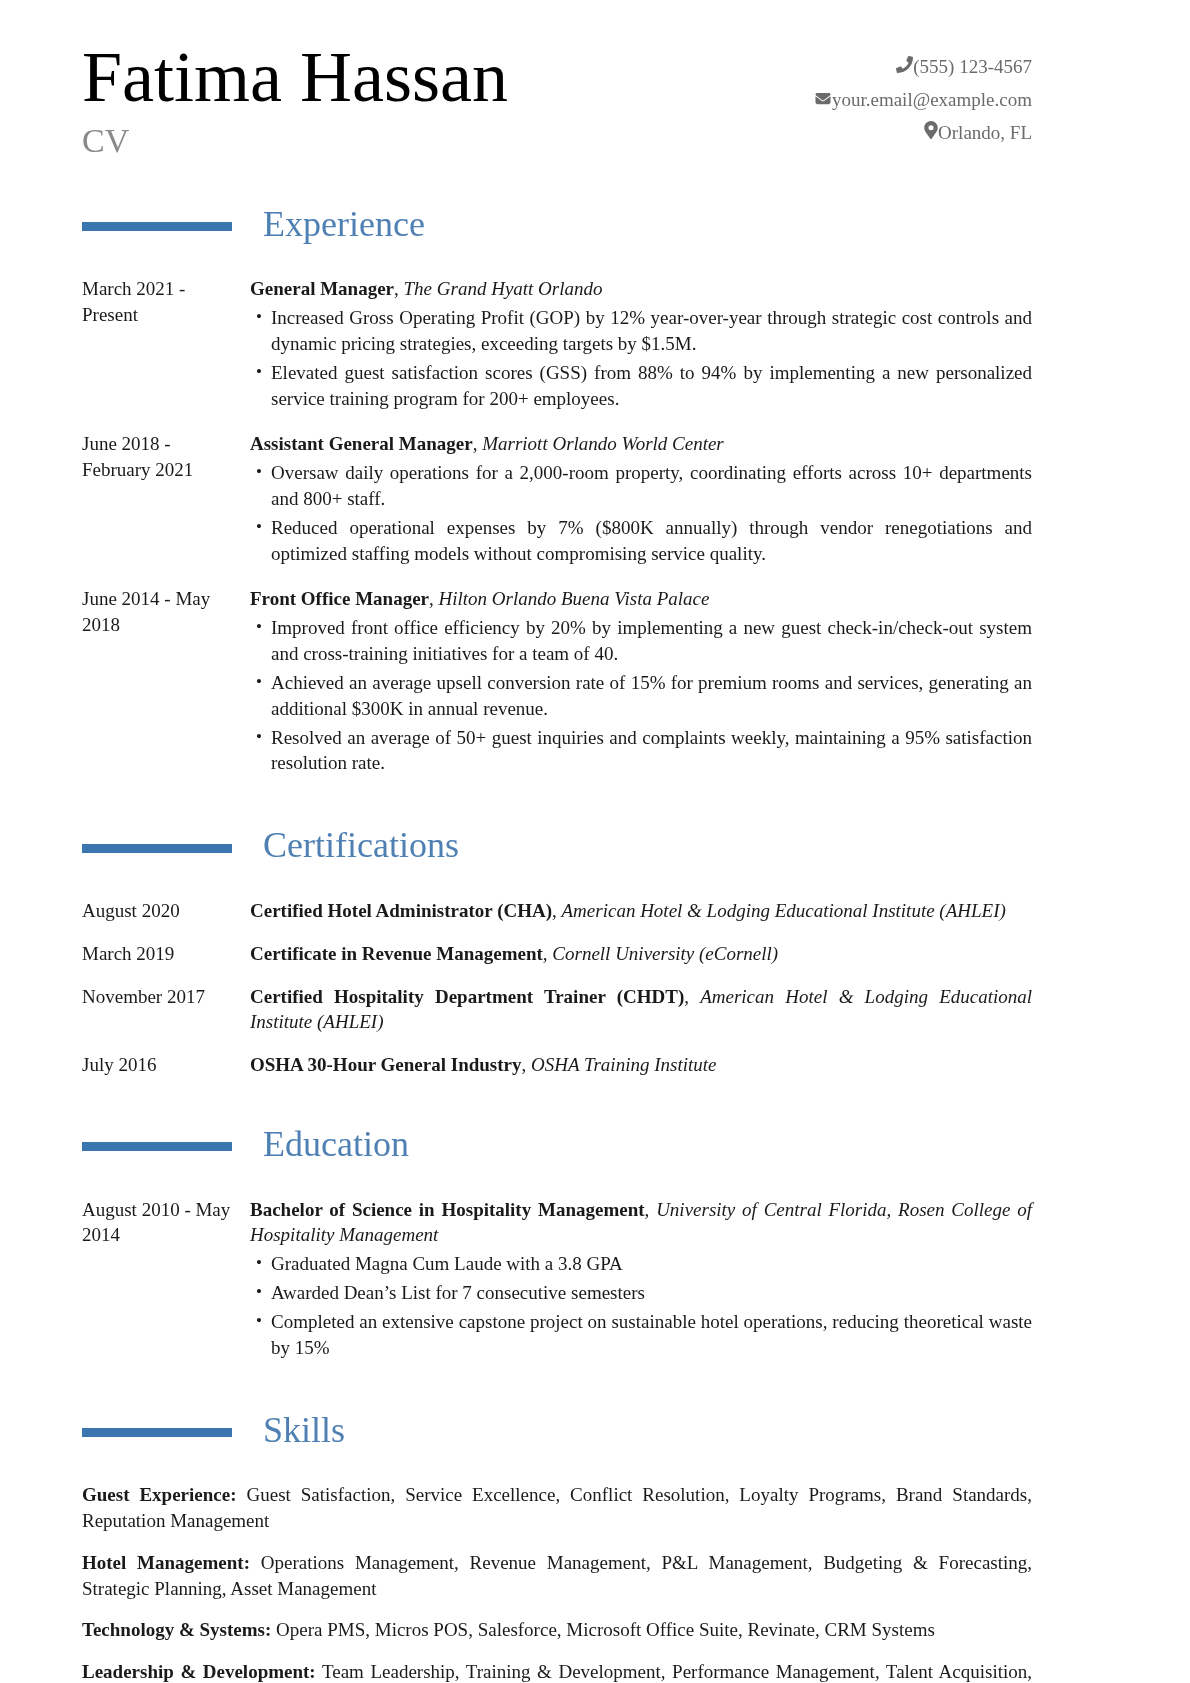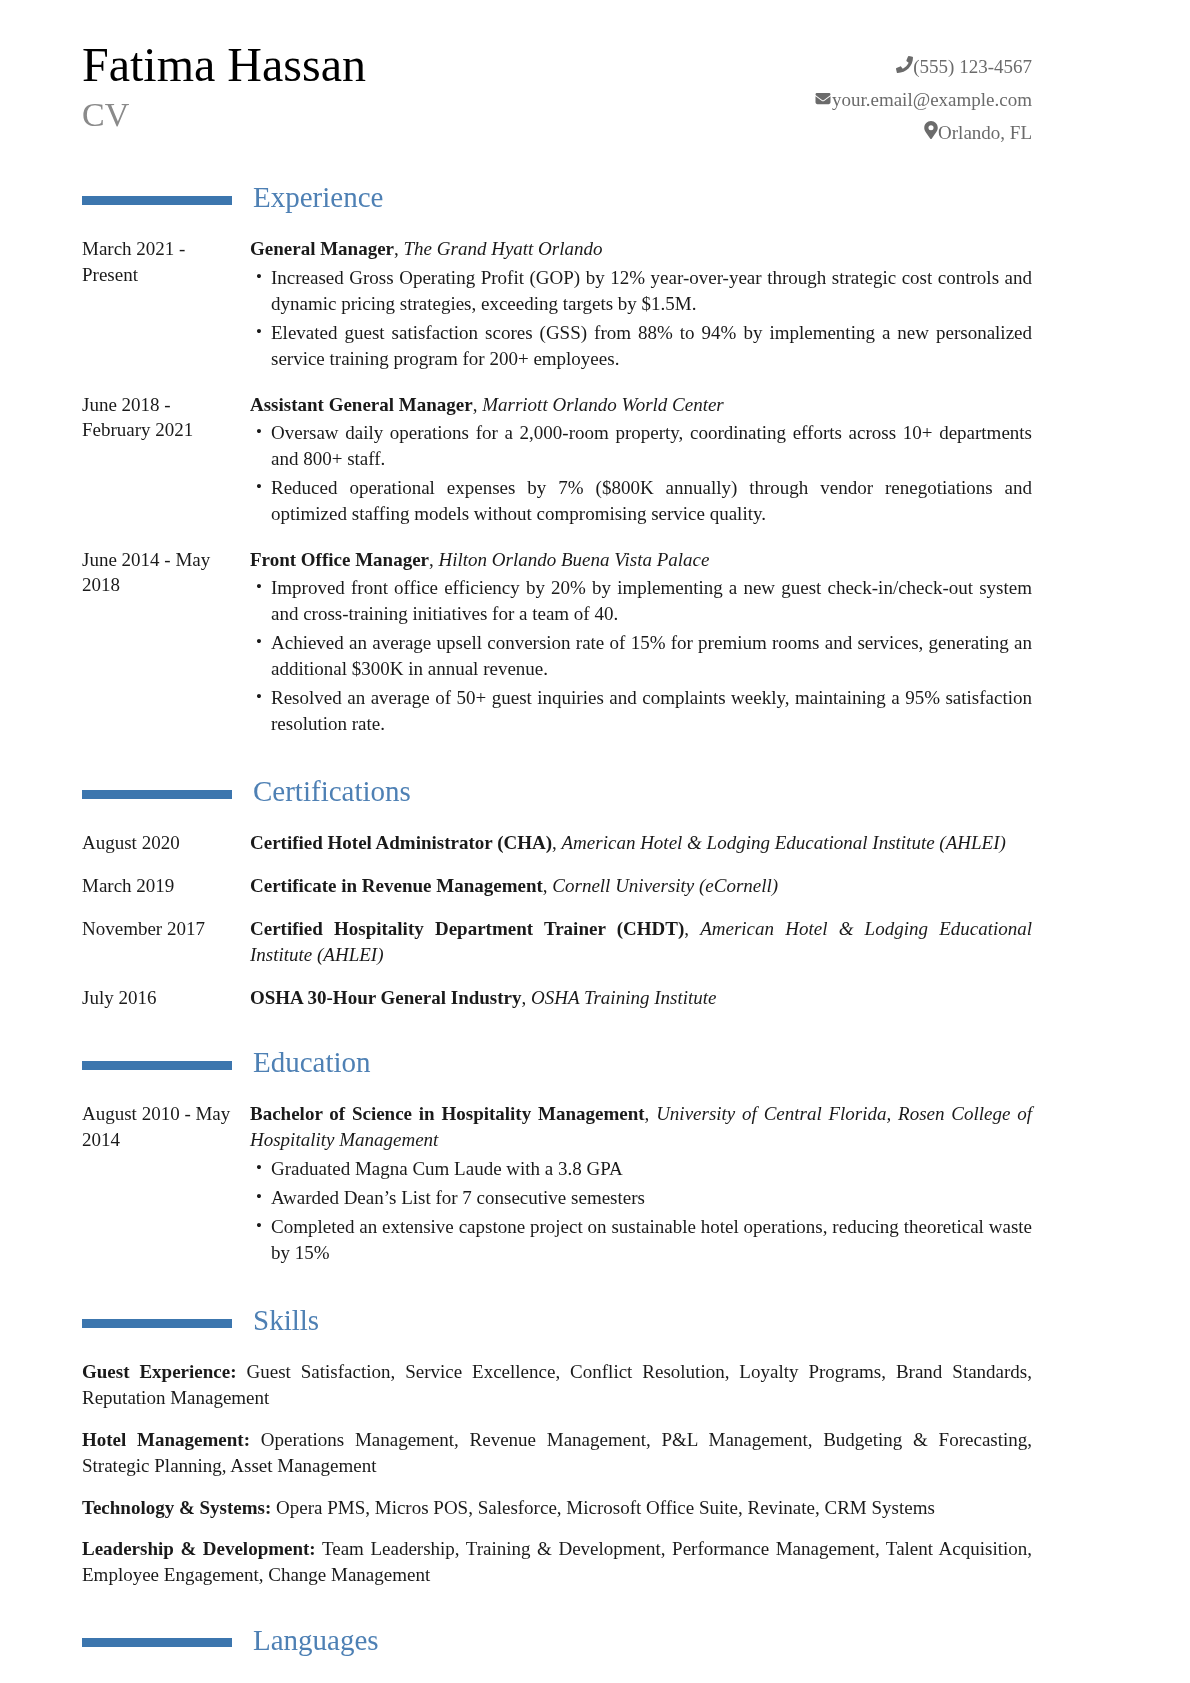--- a/index.html
+++ b/index.html
@@ -19,21 +19,21 @@
     font-family: "Liberation Serif", "DejaVu Serif", serif;
     font-size: 19px;
     line-height: 1.36;
     color: #1a1a1a;
   }
 
   
   .header { display: flex; justify-content: space-between; align-items: flex-start; }
   .name {
     margin: 0;
-    font-size: 48px;
+    font-size: 72px;
     font-weight: 400;
     line-height: 1.05;
     color: #000000;
   }
   .subtitle {
     margin-top: 8px;
     font-size: 34px;
     color: var(--subtitle-gray, #8A8A8A);
     line-height: 1;
   }
@@ -50,22 +50,22 @@
   .contact-row svg { flex: none; }
 
   
   .section-header { display: flex; align-items: center; margin: 30px 0 15px 0; }
   .section-bar {
     width: 150px; height: 9px; flex: none;
     background: var(--accent-bar, #3C76AE);
     margin-right: 14px; margin-top: 4px;
   }
   .section-title {
-    margin: 7px;
-    font-size: 29px;
+    margin: 17px;
+    font-size: 36px;
     font-weight: 400;
     color: var(--heading-blue, #4E80B4);
     line-height: 1.1;
   }
 
   
   .entry { display: flex; margin-bottom: 17px; }
   .entry-date {
     width: 150px; flex: none;
     margin-right: 18px;

